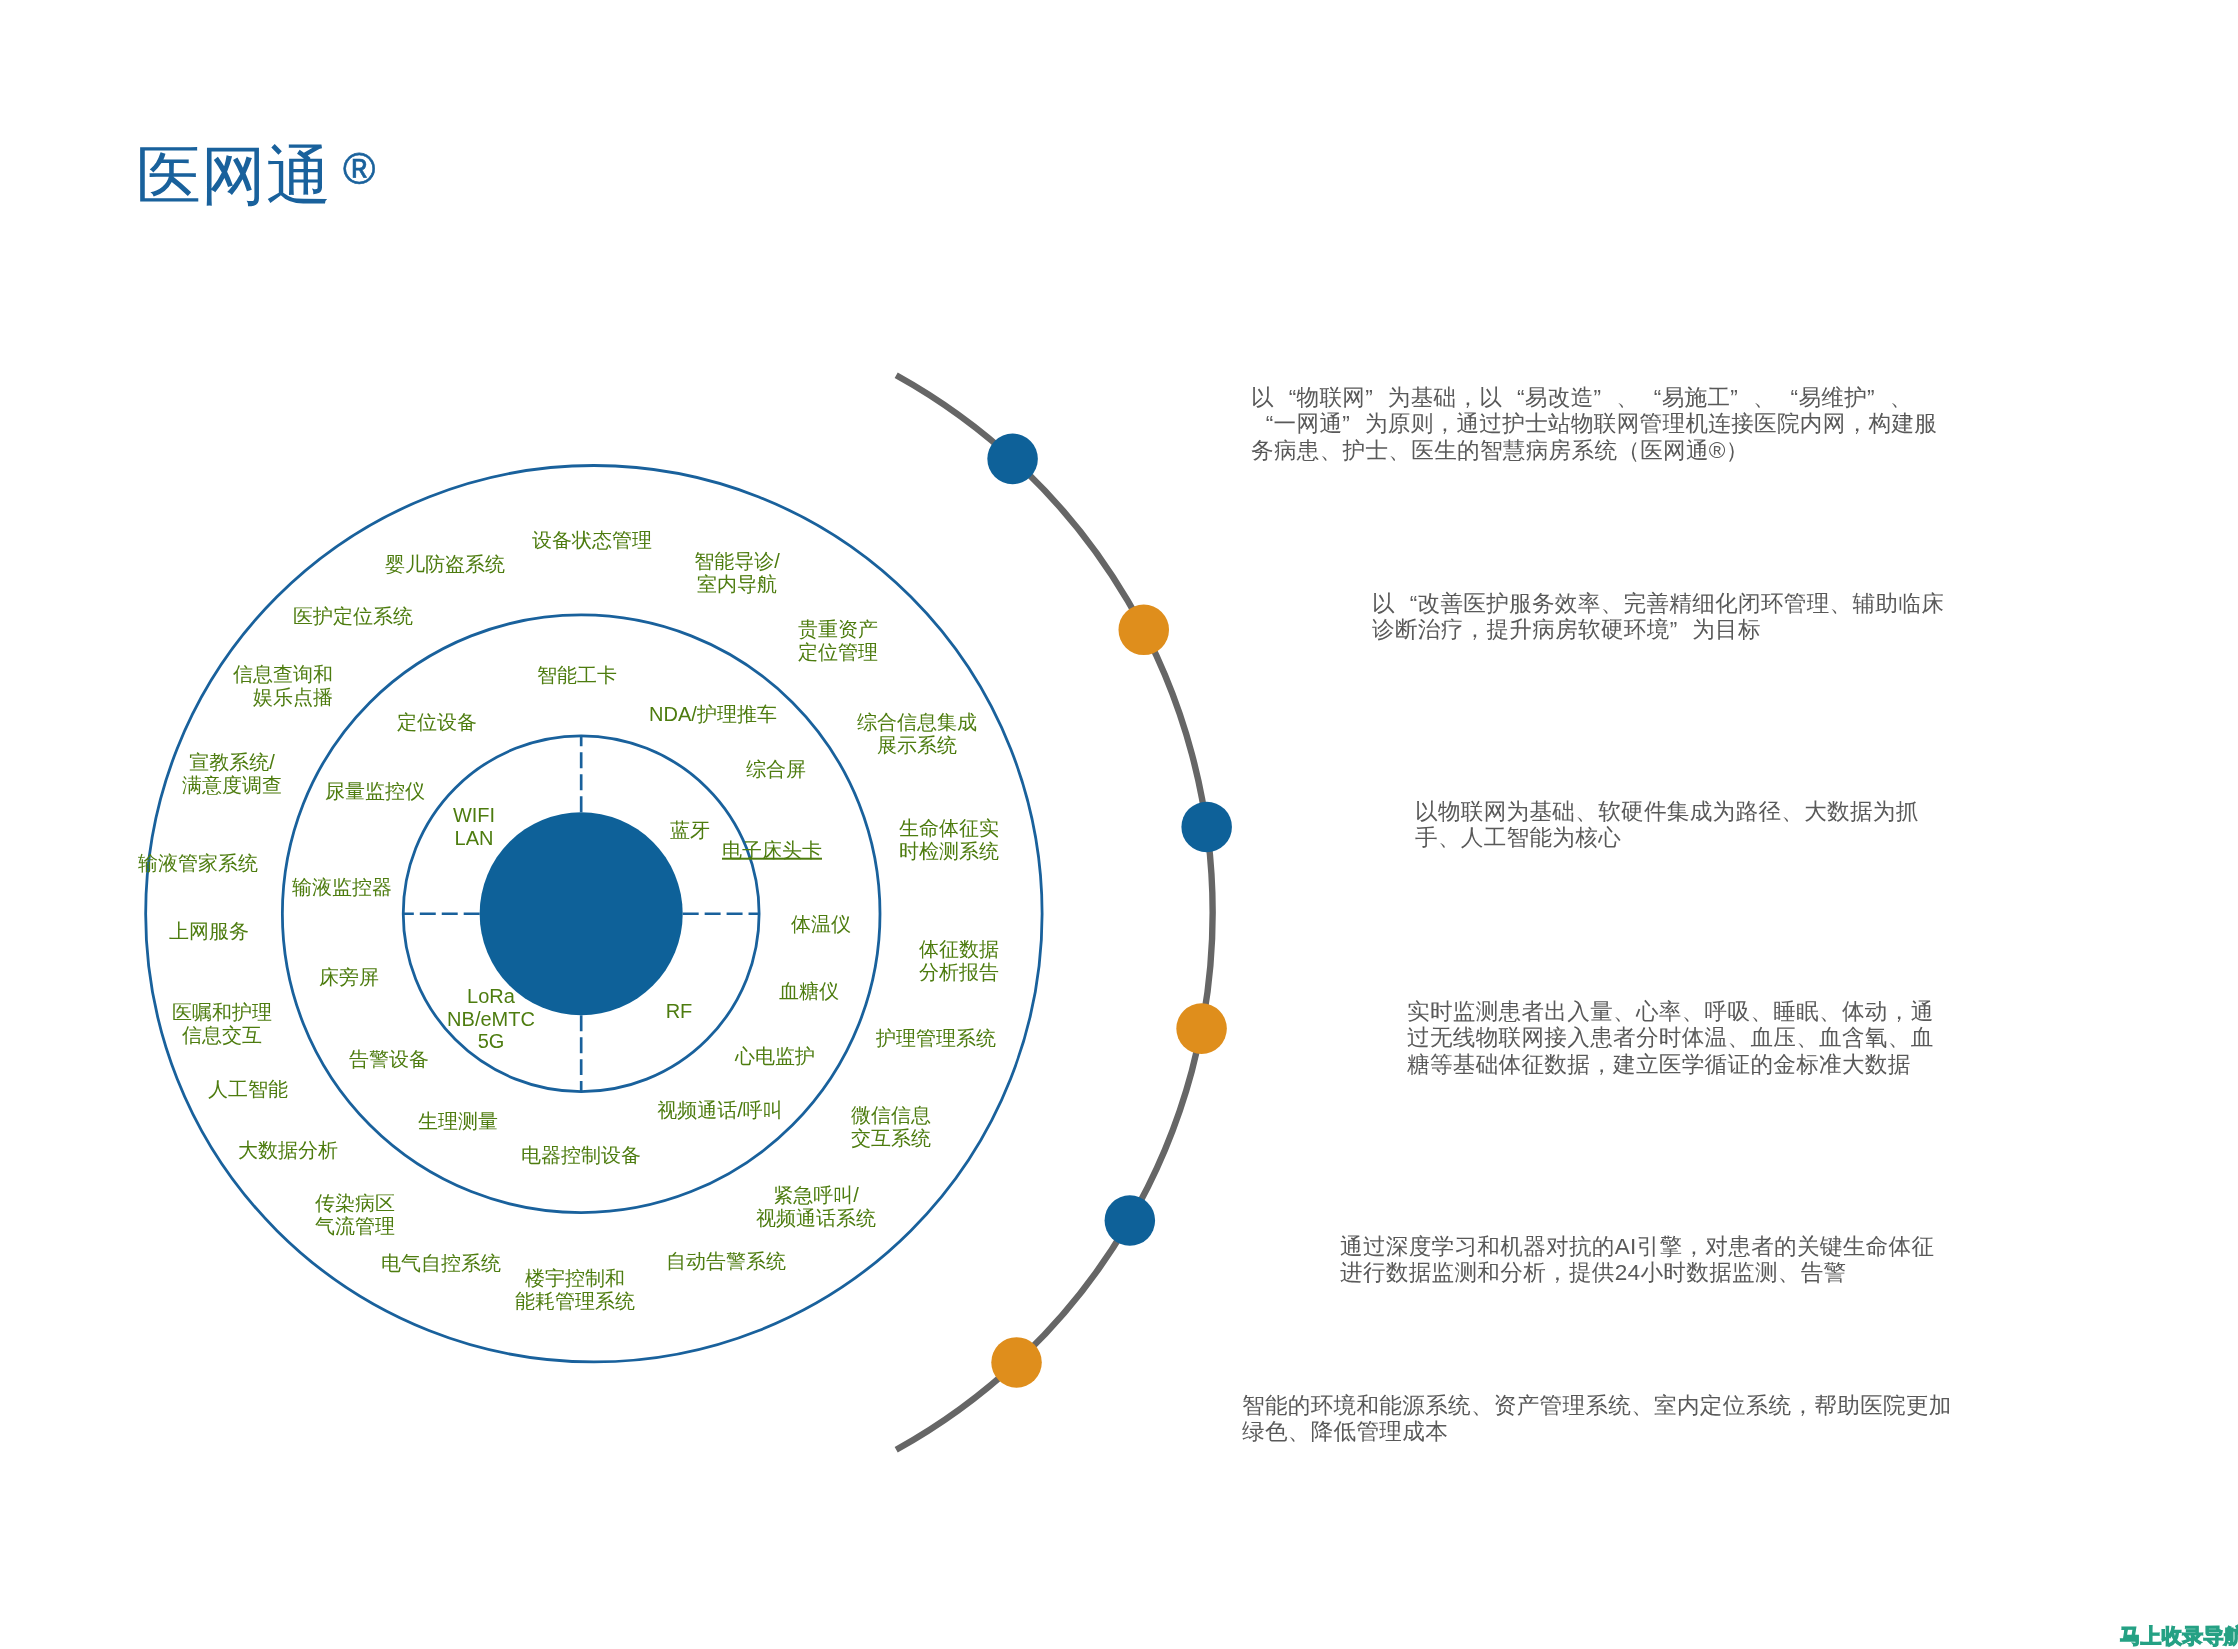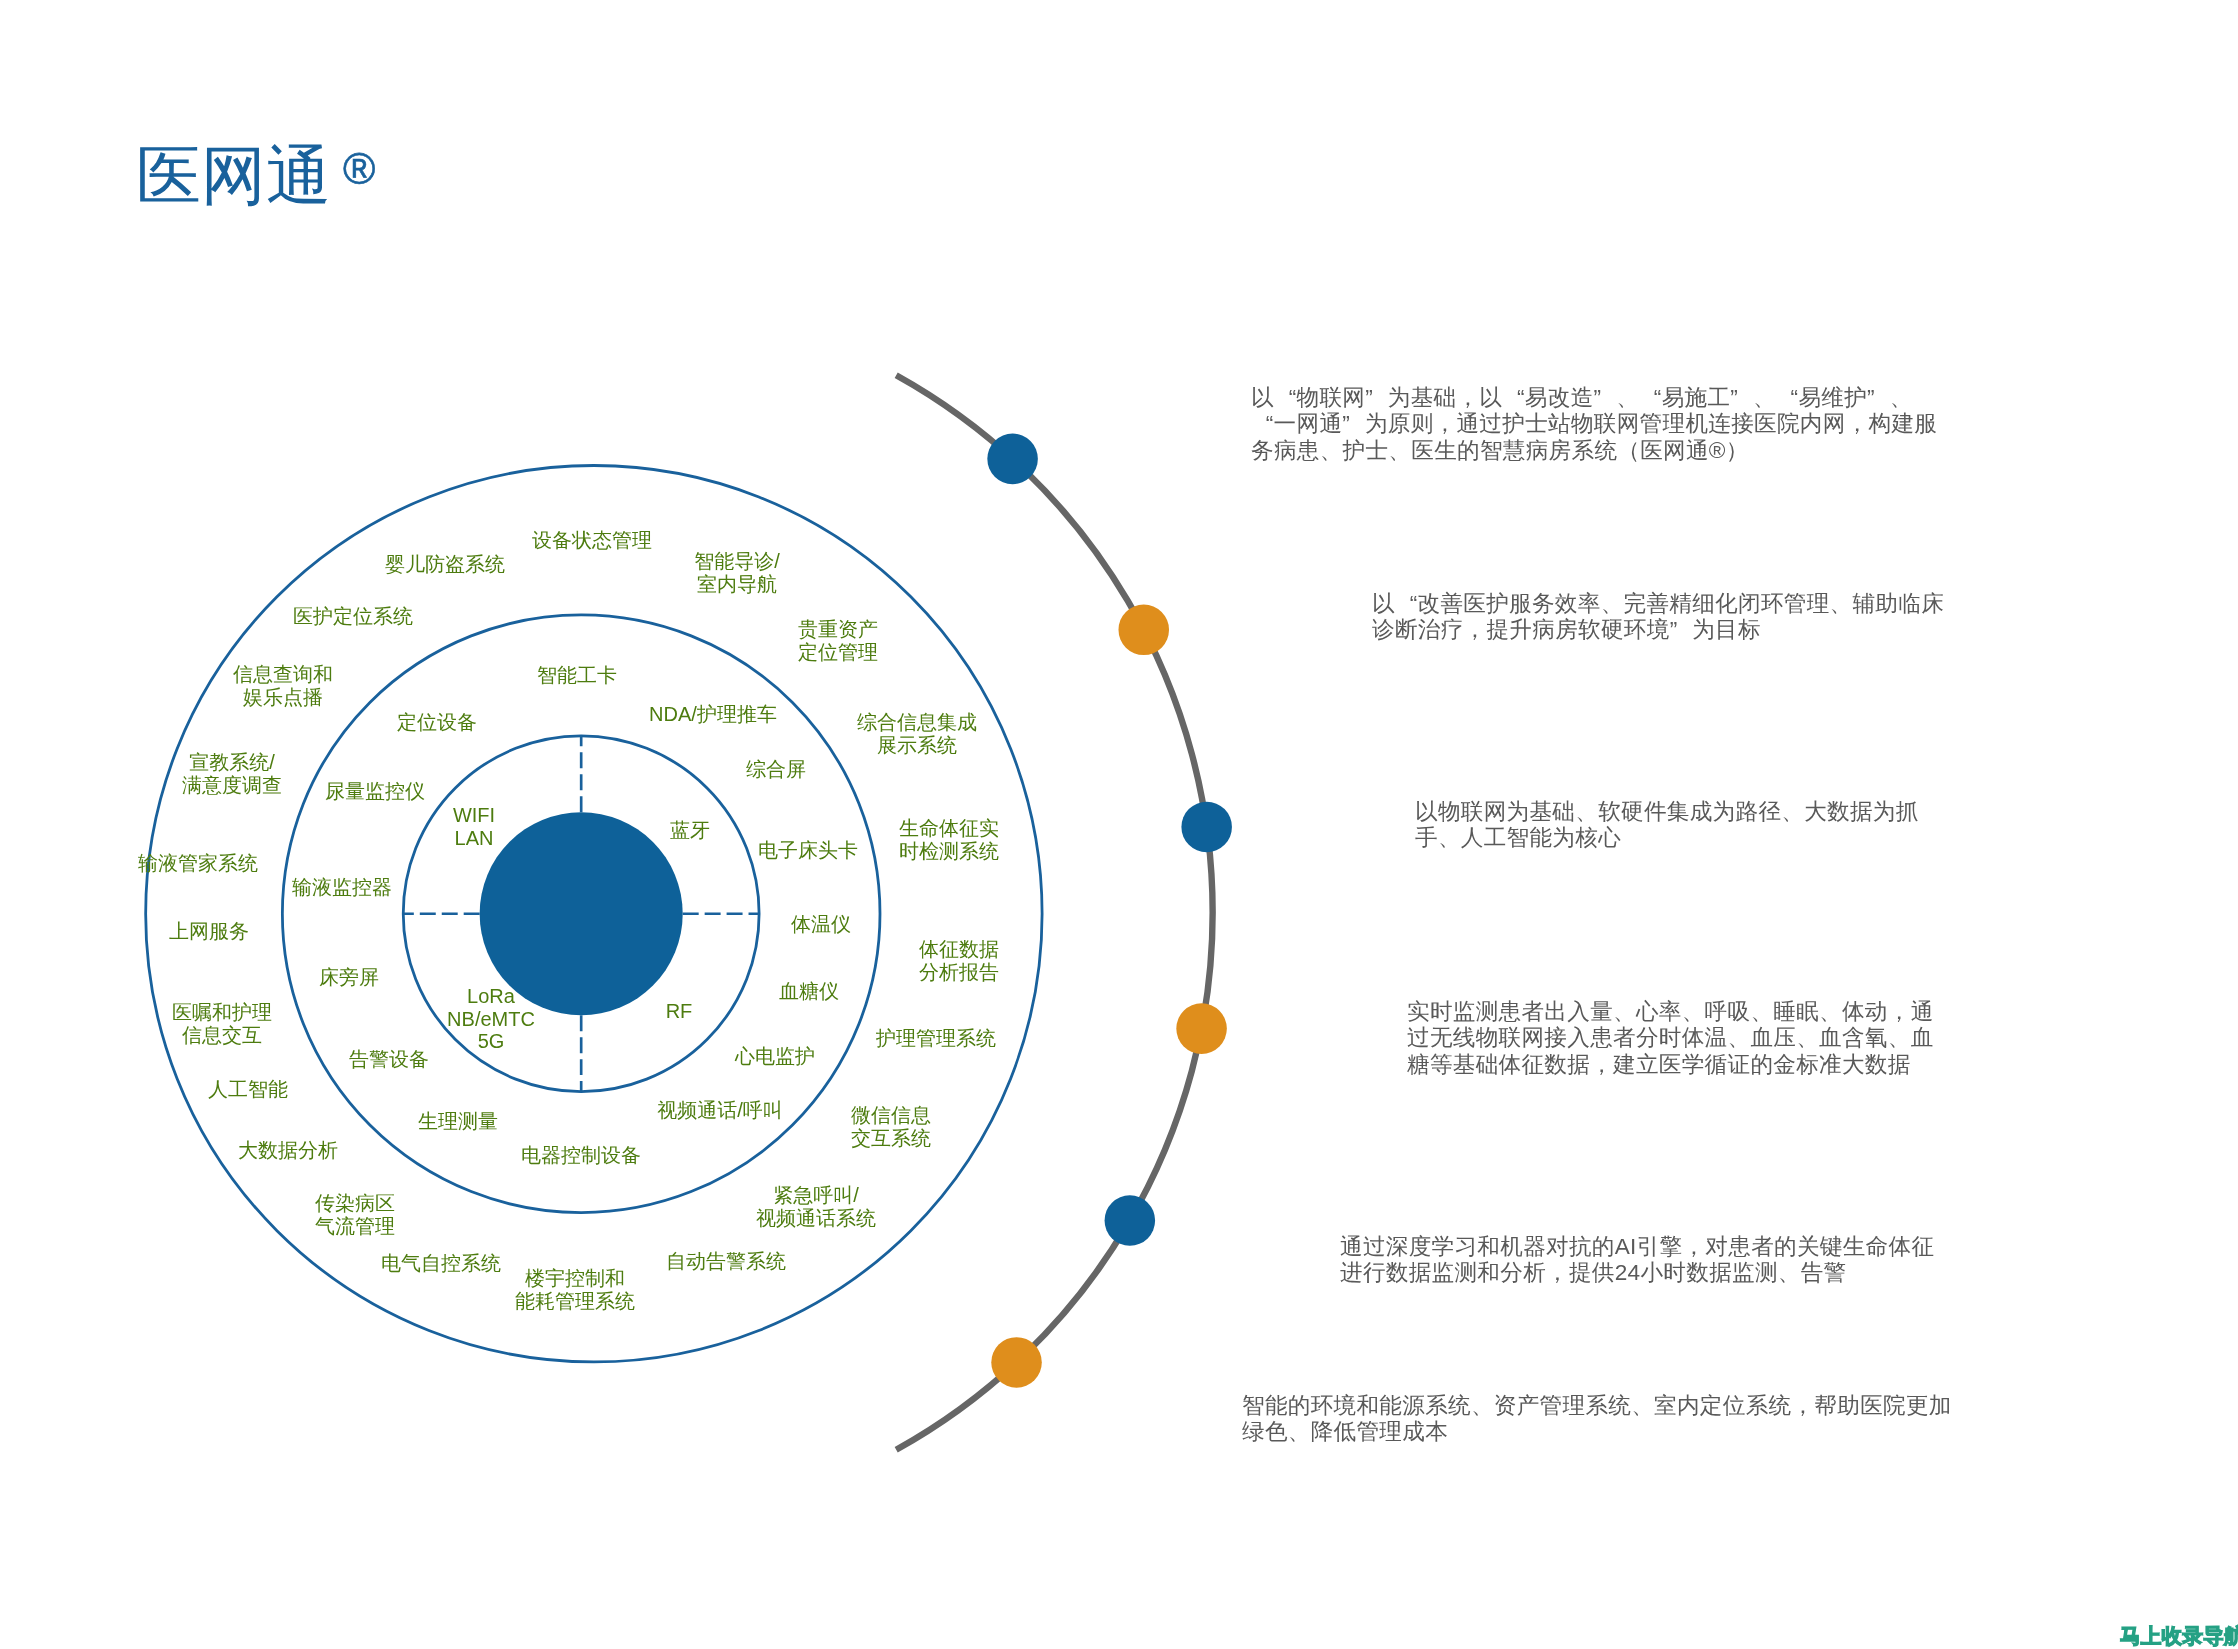--- a/index.html
+++ b/index.html
@@ -54,21 +54,21 @@
         <circle cx="1806.4334587889746" cy="1546.9863702340615" r="38" fill="#DF8E1C"></circle>
         <circle cx="1698.5268823222927" cy="1835.5956189879066" r="38" fill="#0E6199"></circle>
         <circle cx="1528.1499387442482" cy="2049.0231298997805" r="38" fill="#DF8E1C"></circle>
       </g>
   </svg>
 
   <div id="ringlabels">
       <div class="ringlabel" style="left: 592px; top: 540px;">设备状态管理</div>
       <div class="ringlabel" style="left: 445px; top: 564px;">婴儿防盗系统</div>
       <div class="ringlabel" style="left: 353px; top: 616px;">医护定位系统</div>
-      <div class="ringlabel" style="left: 283px; top: 686px;">信息查询和
+      <div class="ringlabel" style="left: 283px; top: 686px; text-align: right;">信息查询和
 娱乐点播</div>
       <div class="ringlabel" style="left: 232px; top: 774px;">宣教系统/
 满意度调查</div>
       <div class="ringlabel" style="left: 198px; top: 863px;">输液管家系统</div>
       <div class="ringlabel" style="left: 209px; top: 931px;">上网服务</div>
       <div class="ringlabel" style="left: 222px; top: 1024px;">医嘱和护理
 信息交互</div>
       <div class="ringlabel" style="left: 248px; top: 1089px;">人工智能</div>
       <div class="ringlabel" style="left: 288px; top: 1150px;">大数据分析</div>
       <div class="ringlabel" style="left: 355px; top: 1215px;">传染病区
@@ -97,21 +97,21 @@
       <div class="ringlabel" style="left: 375px; top: 791px;">尿量监控仪</div>
       <div class="ringlabel" style="left: 342px; top: 887px; text-align: right;">输液监控器</div>
       <div class="ringlabel" style="left: 349px; top: 977px;">床旁屏</div>
       <div class="ringlabel" style="left: 389px; top: 1059px;">告警设备</div>
       <div class="ringlabel" style="left: 458px; top: 1121px;">生理测量</div>
       <div class="ringlabel" style="left: 581px; top: 1155px;">电器控制设备</div>
       <div class="ringlabel" style="left: 720px; top: 1110px;">视频通话/呼叫</div>
       <div class="ringlabel" style="left: 775px; top: 1056px;">心电监护</div>
       <div class="ringlabel" style="left: 809px; top: 991px;">血糖仪</div>
       <div class="ringlabel" style="left: 821px; top: 924px;">体温仪</div>
-      <div class="ringlabel" style="left: 808px; top: 850px;">电子床头卡</div>
+      <div class="ringlabel" style="left: 772px; top: 850px; text-decoration: underline;">电子床头卡</div>
       <div class="ringlabel" style="left: 776px; top: 769px;">综合屏</div>
       <div class="ringlabel" style="left: 713px; top: 714px;">NDA/护理推车</div>
       <div class="ringlabel" style="left: 474px; top: 827px;">WIFI
 LAN</div>
       <div class="ringlabel" style="left: 690px; top: 830px;">蓝牙</div>
       <div class="ringlabel" style="left: 679px; top: 1011px;">RF</div>
       <div class="ringlabel" style="left: 491px; top: 1019px;">LoRa
 NB/eMTC
 5G</div>
     </div>

